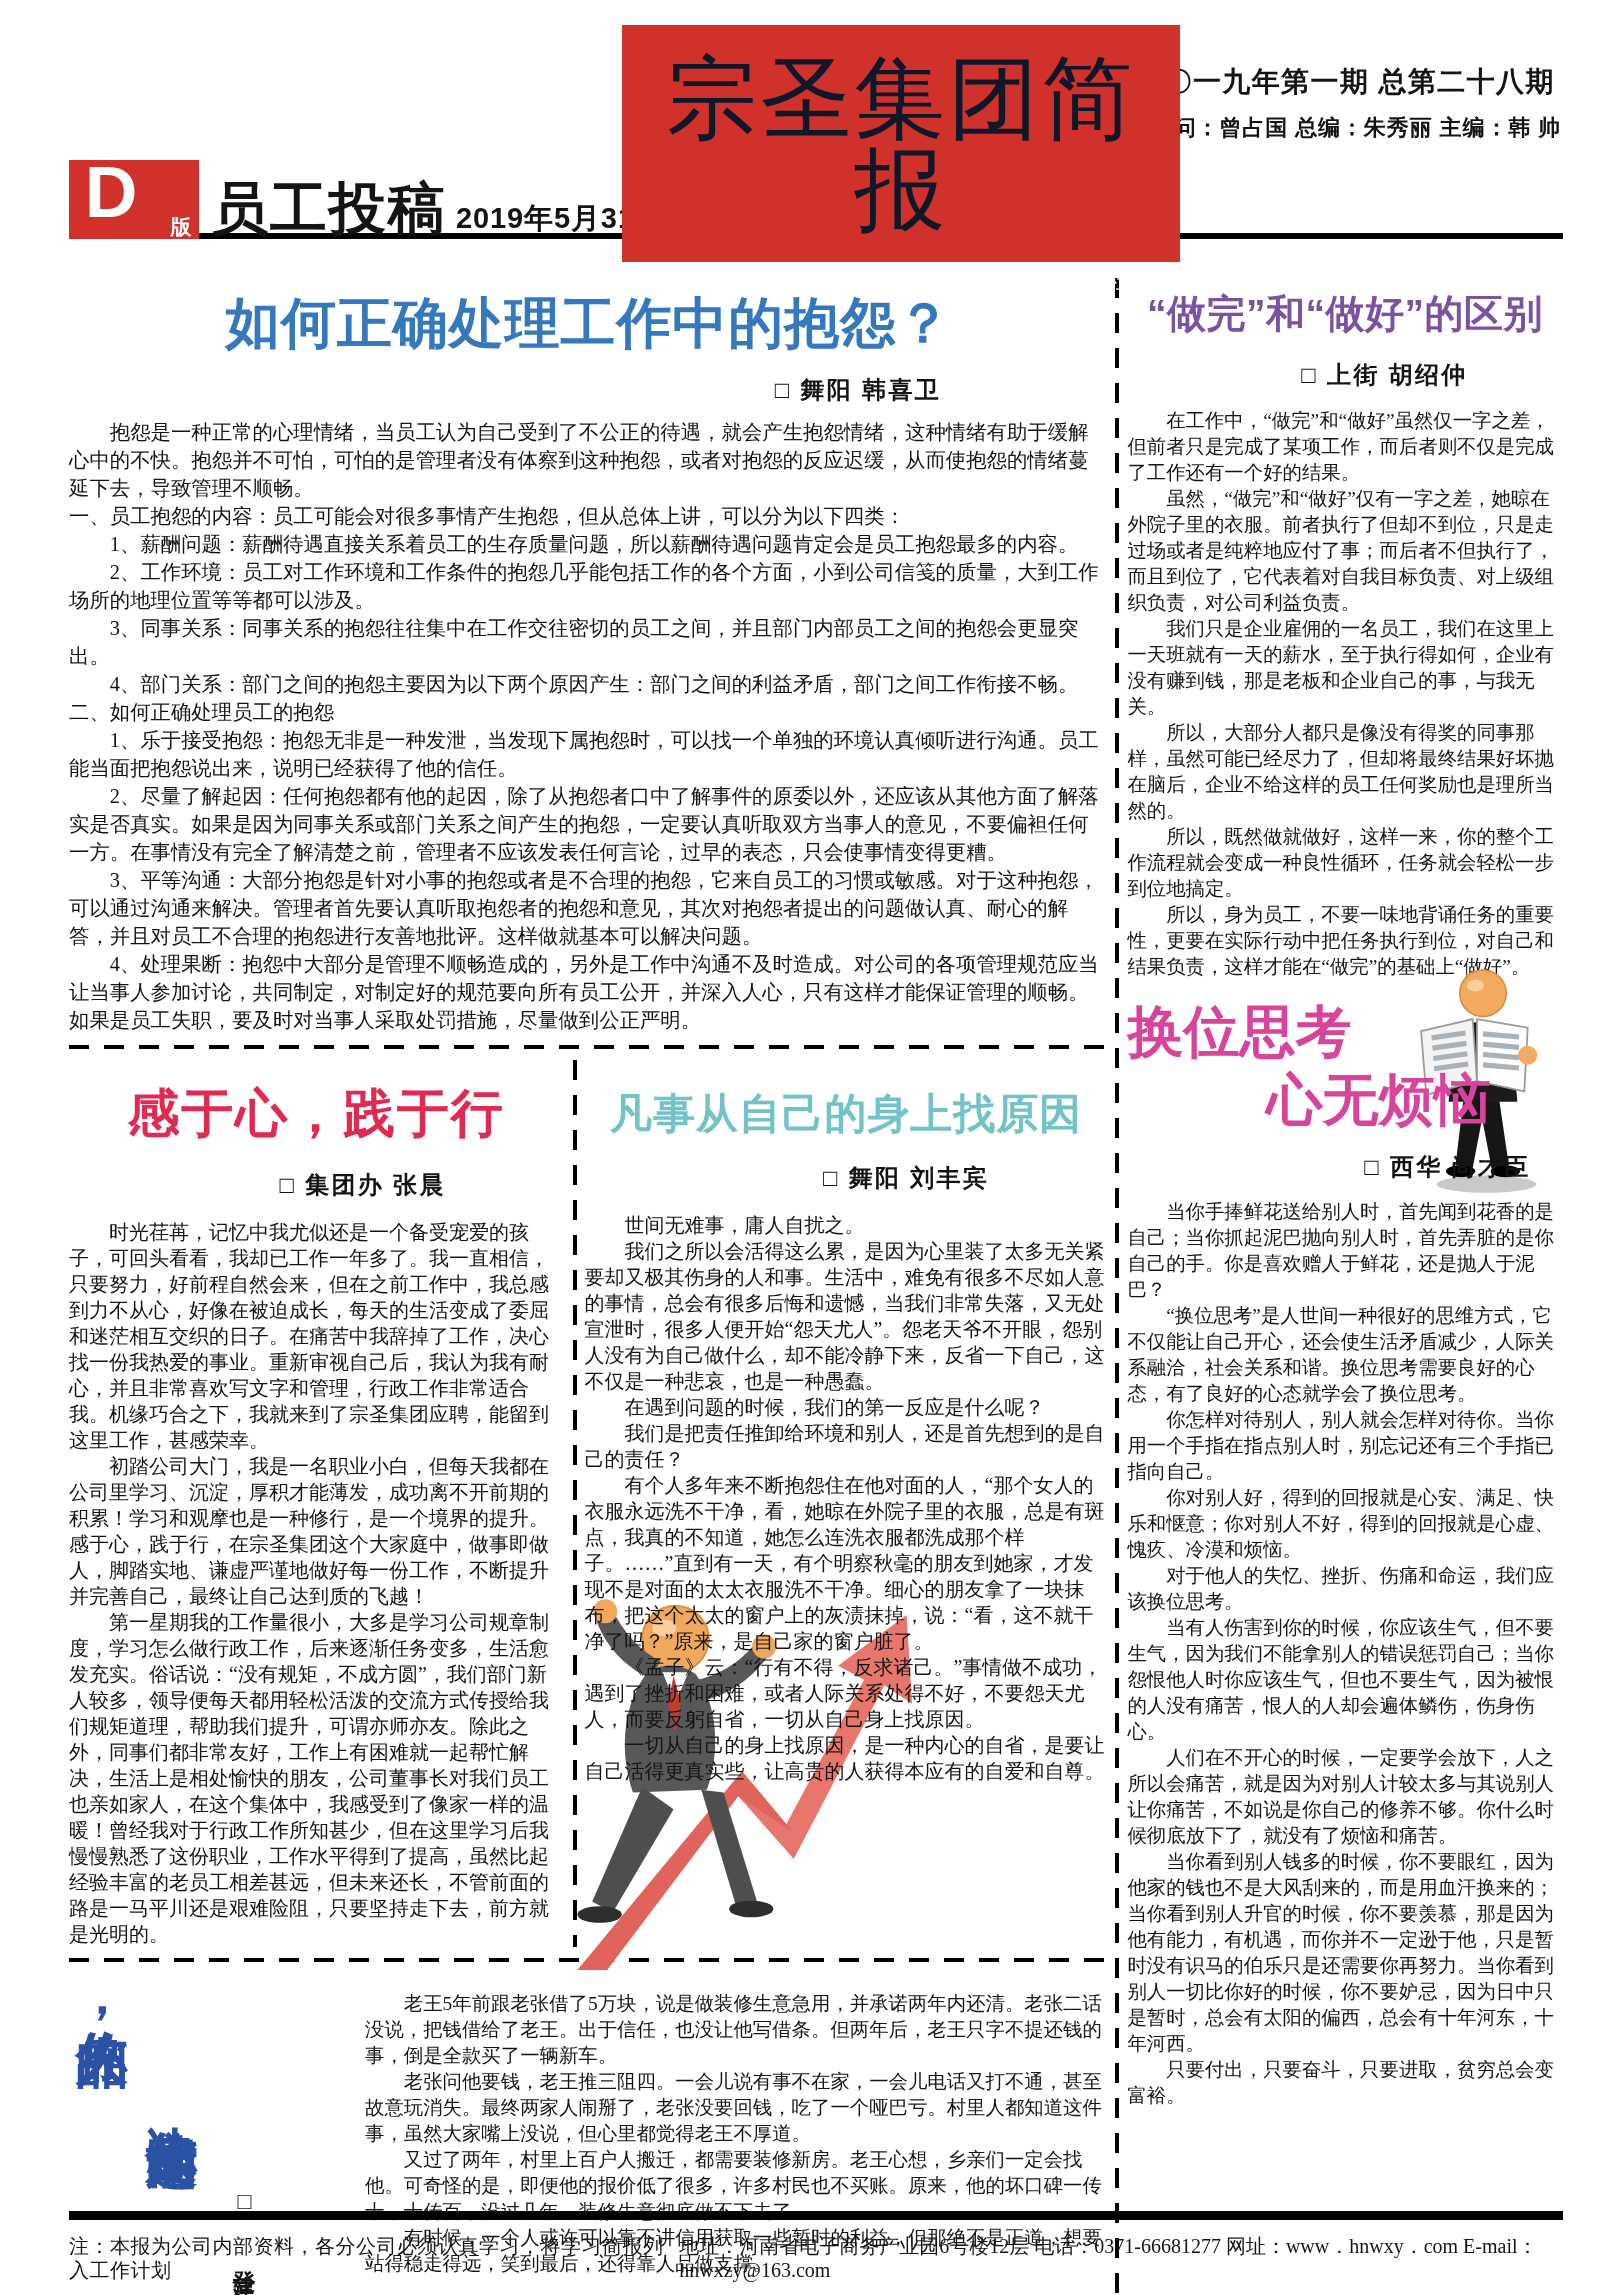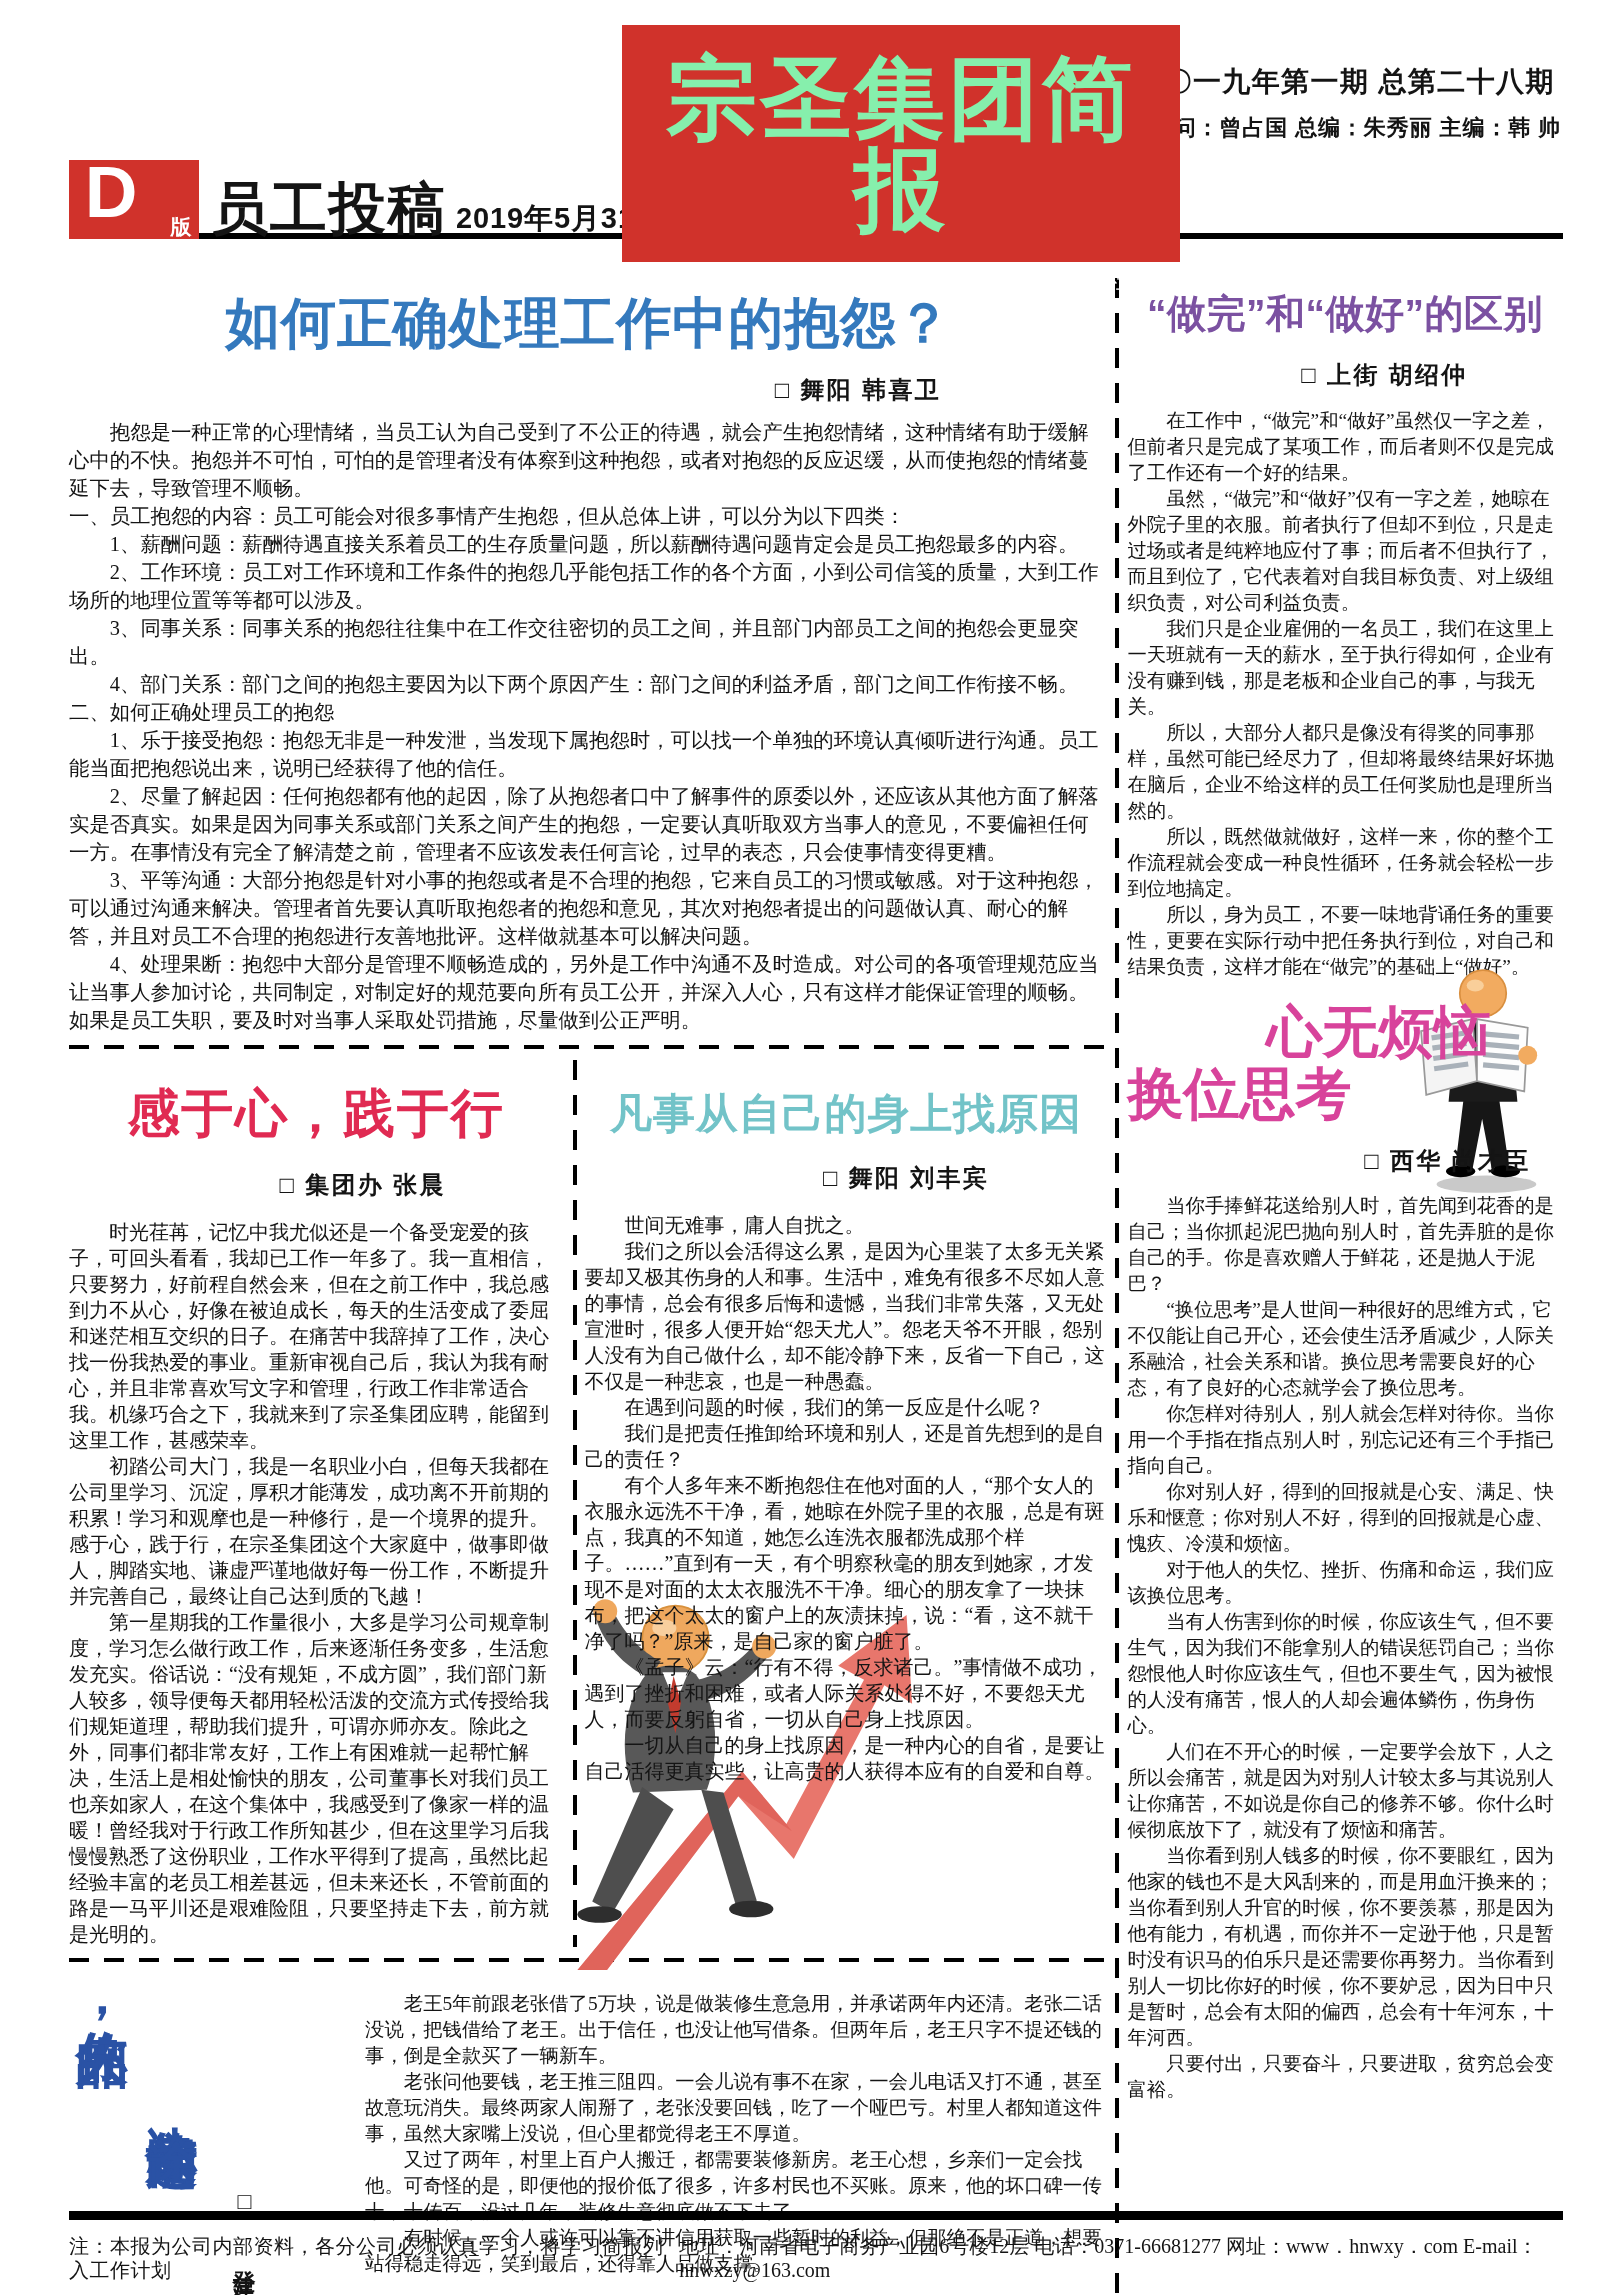--- a/index.html
+++ b/index.html
@@ -24,21 +24,21 @@
   
   .header{position:relative;height:241px;}
   .header-rule{position:absolute;top:208px;left:0;width:100%;height:6px;background:#000;}
   .brand{position:absolute;left:0;top:135px;display:flex;align-items:flex-end;}
   .edition-box{width:130px;height:79px;background:var(--red);position:relative;flex:0 0 auto;}
   .edition-letter{position:absolute;left:15.7px;top:-8.3px;color:#fff;font:bold 73px/79px "Liberation Sans","DejaVu Sans",sans-serif;}
   .edition-label{position:absolute;right:7.4px;bottom:2.8px;color:#fff;font:bold 21px/1 "Liberation Sans","DejaVu Sans",sans-serif;}
   .section-title{font:bold 57px/1 "Liberation Sans","DejaVu Sans",sans-serif;letter-spacing:1.9px;margin:0 9.3px 2.8px 12px;}
   .page-date{font:600 29px/1 "Liberation Sans","DejaVu Sans",sans-serif;margin-bottom:6.5px;letter-spacing:0.9px;}
   .masthead{position:absolute;left:553px;top:0;width:558px;height:237px;background:var(--red);text-align:center;z-index:2;}
-  .masthead-title{color:#86efac;font-family:"DejaVu Serif","Liberation Serif",serif;font-weight:bold;font-size:91px;line-height:1;margin-top:28px;letter-spacing:2.8px;}
+  .masthead-title{color:#0f172a;font-family:"DejaVu Serif","Liberation Serif",serif;font-weight:normal;font-size:91px;line-height:1;margin-top:28px;letter-spacing:2.8px;}
   .masthead-slogan{color:#fff;font:500 20.4px/1 "Liberation Sans","DejaVu Sans",sans-serif;letter-spacing:10.2px;margin-top:36px;}
   .issue-area{position:absolute;right:1.9px;top:43px;text-align:center;}
   .issue-line{font:bold 28px/1 "Liberation Sans","DejaVu Sans",sans-serif;letter-spacing:1.4px;}
   .staff-line{font:bold 22px/1 "Liberation Sans","DejaVu Sans",sans-serif;margin-top:21px;letter-spacing:0.9px;}
 
   
   .rule-h{height:4.2px;background:repeating-linear-gradient(90deg,#000 0 20.4px,transparent 20.4px 35px);margin:11px 0;}
   .col-rule-v{width:4.2px;justify-self:center;background:repeating-linear-gradient(180deg,#000 0 20.4px,transparent 20.4px 35px);}
 
   
@@ -245,22 +245,22 @@
             <rect x="41" y="108" width="40" height="6" transform="rotate(-8 61 111)"></rect>
             <rect x="42" y="120" width="40" height="6" transform="rotate(-8 62 123)"></rect>
             <rect x="43" y="132" width="40" height="6" transform="rotate(-8 63 135)"></rect>
             <rect x="100" y="96" width="42" height="6" transform="rotate(5 121 99)"></rect>
             <rect x="100" y="108" width="42" height="6" transform="rotate(5 121 111)"></rect>
             <rect x="100" y="120" width="42" height="6" transform="rotate(5 121 123)"></rect>
             <rect x="100" y="132" width="42" height="6" transform="rotate(5 121 135)"></rect>
           </g>
           <circle cx="152" cy="122" r="11" fill="#f2ab60"></circle>
         </svg>
+        <h2 class="a4-title">换位思考</h2>
         <h2 class="a4-title a4-title2">心无烦恼</h2>
-        <h2 class="a4-title">换位思考</h2>
         <div class="author">□ 西华  尚才臣</div>
         <div class="body-text">
             <p>当你手捧鲜花送给别人时，首先闻到花香的是自己；当你抓起泥巴抛向别人时，首先弄脏的是你自己的手。你是喜欢赠人于鲜花，还是抛人于泥巴？</p>
             <p>“换位思考”是人世间一种很好的思维方式，它不仅能让自己开心，还会使生活矛盾减少，人际关系融洽，社会关系和谐。换位思考需要良好的心态，有了良好的心态就学会了换位思考。</p>
             <p>你怎样对待别人，别人就会怎样对待你。当你用一个手指在指点别人时，别忘记还有三个手指已指向自己。</p>
             <p>你对别人好，得到的回报就是心安、满足、快乐和惬意；你对别人不好，得到的回报就是心虚、愧疚、冷漠和烦恼。</p>
             <p>对于他人的失忆、挫折、伤痛和命运，我们应该换位思考。</p>
             <p>当有人伤害到你的时候，你应该生气，但不要生气，因为我们不能拿别人的错误惩罚自己；当你怨恨他人时你应该生气，但也不要生气，因为被恨的人没有痛苦，恨人的人却会遍体鳞伤，伤身伤心。</p>
             <p>人们在不开心的时候，一定要学会放下，人之所以会痛苦，就是因为对别人计较太多与其说别人让你痛苦，不如说是你自己的修养不够。你什么时候彻底放下了，就没有了烦恼和痛苦。</p>
             <p>当你看到别人钱多的时候，你不要眼红，因为他家的钱也不是大风刮来的，而是用血汗换来的；当你看到别人升官的时候，你不要羡慕，那是因为他有能力，有机遇，而你并不一定逊于他，只是暂时没有识马的伯乐只是还需要你再努力。当你看到别人一切比你好的时候，你不要妒忌，因为日中只是暂时，总会有太阳的偏西，总会有十年河东，十年河西。</p>

